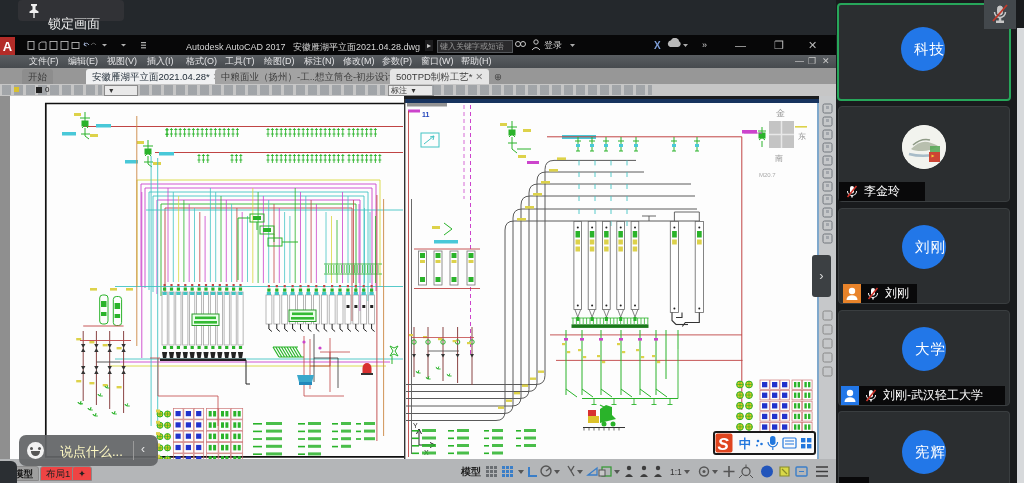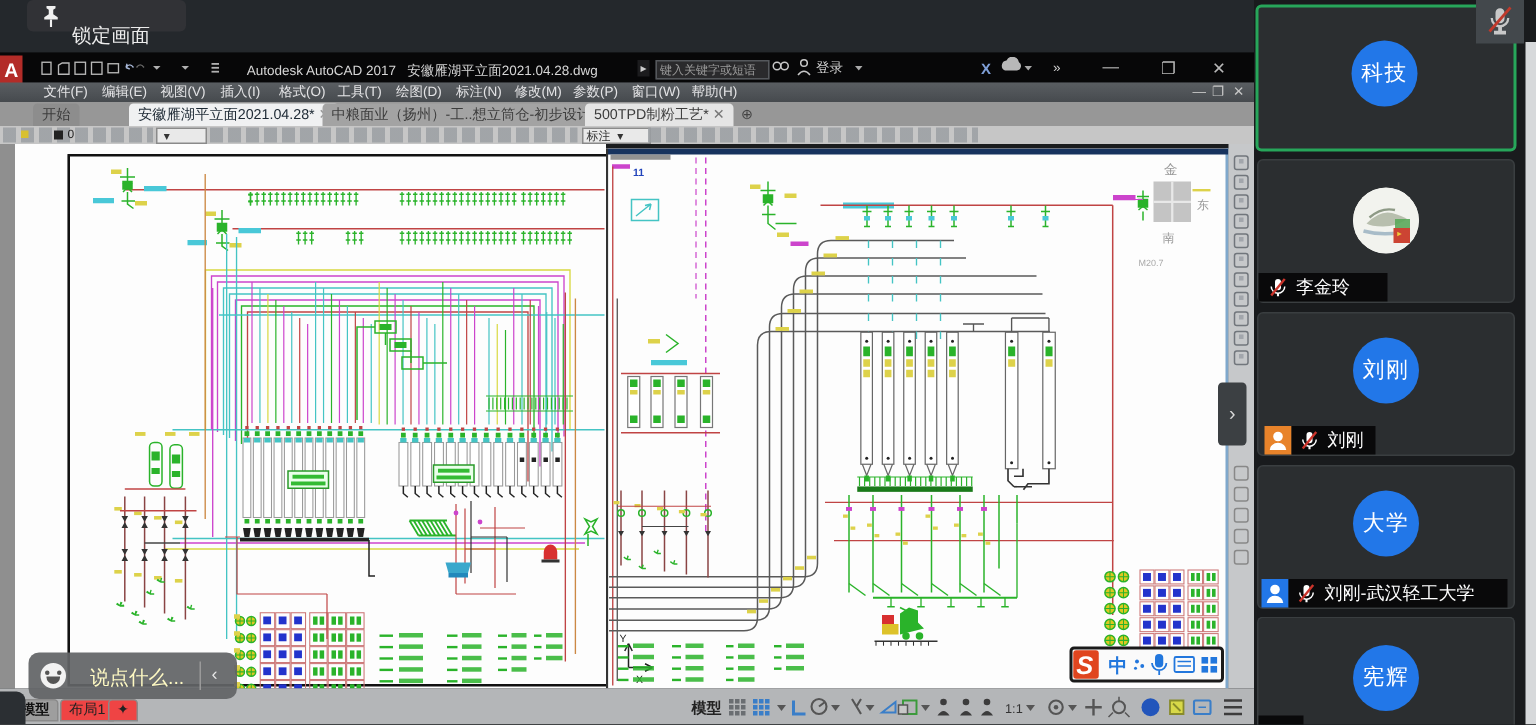--- a/index.html
+++ b/index.html
@@ -4,21 +4,21 @@
 html,body{margin:0;padding:0;}
 body{width:1024px;height:483px;overflow:hidden;position:relative;background:#1a1c1e;font-family:"Liberation Sans",sans-serif;}
 .abs{position:absolute;}
 
 #meetbar{left:0;top:0;width:836px;height:35px;background:#24282c;}
 #lockbtn{left:18px;top:0px;width:106px;height:21px;background:#313236;border-radius:4px;color:#ececec;font-size:13px;line-height:21px;}
 #lockbtn .txt{position:absolute;left:30px;top:0;margin-top:13px;}
 
 #titlebar{left:0;top:35px;width:836px;height:20px;background:#070708;}
 #alogo{left:0;top:37px;width:15px;height:19px;background:#b32c28;color:#fff;font-size:13px;font-weight:bold;text-align:center;line-height:19px;}
-#apptitle{left:164px;top:41px;width:235px;color:#d6d6d6;font-size:9px;text-align:center;white-space:nowrap;}
+#apptitle{left:186px;top:41px;width:235px;color:#d6d6d6;font-size:9px;text-align:left;white-space:nowrap;}
 #searchbox{left:437px;top:40px;width:72px;height:11px;background:#2a2a2c;border:1px solid #55585c;color:#9a9a9a;font-size:8px;line-height:11px;padding-left:2px;}
 .winbtn{top:39px;color:#b8b8b8;font-size:11px;}
 
 #menubar{left:0;top:55px;width:836px;height:13px;background:linear-gradient(#5a5e62,#464a4e);color:#e4e4e6;font-size:9px;line-height:13px;}
 #menubar span{position:absolute;top:0;}
 
 #tabbar{left:0;top:68px;width:836px;height:16px;background:#979797;font-size:9.5px;}
 .tab{position:absolute;top:1px;height:15px;line-height:15px;color:#3c3c3c;padding:0 6px;border-radius:3px 3px 0 0;}
 
 #toolbar{left:0;top:84px;width:836px;height:12px;background:#c6c6c6;}
@@ -38,21 +38,21 @@
 #chat .face{position:absolute;left:8px;top:7px;width:17px;height:17px;border-radius:50%;background:#f2f2f2;}
 #chat .face:before{content:"";position:absolute;left:3px;top:5px;width:3px;height:3px;border-radius:50%;background:#555;box-shadow:8px 0 0 #555;}
 #chat .face:after{content:"";position:absolute;left:4px;top:9px;width:9px;height:5px;border-radius:0 0 9px 9px;background:#555;}
 #chat .t{position:absolute;left:41px;top:8px;color:#fef9c3;font-size:13px;}
 #chat .sep{position:absolute;left:114px;top:6px;width:1px;height:19px;background:#9a9a9a;}
 #chat .lt{position:absolute;left:122px;top:7px;color:#e8e8e8;font-size:12px;}
 #cornerdark{left:0;top:461px;width:17px;height:22px;background:#2b2f33;border-radius:0 6px 0 0;}
 
 #sidebar{left:836px;top:0;width:188px;height:483px;background:#191b1d;}
 .tile{position:absolute;left:2px;width:170px;height:94px;background:#2b2e30;border:1px solid #3a3e40;border-radius:4px;}
-.avatar{position:absolute;left:63px;top:18px;width:44px;height:44px;border-radius:50%;background:#2277e8;color:#fff;font-size:14.5px;text-align:center;line-height:44px;letter-spacing:1px;}
+.avatar{position:absolute;left:63px;top:18px;width:44px;height:44px;border-radius:50%;background:#2277e8;color:#fff;font-size:14.5px;text-align:right;line-height:44px;letter-spacing:1px;}
 .nlabel{position:absolute;left:0;bottom:0;background:rgba(5,5,5,.88);color:#fff;font-size:12px;height:19px;line-height:19px;}
 #scroll{left:1017px;top:28px;width:7px;height:455px;background:#d7d9db;}
 #micbtn{left:984px;top:0;width:32px;height:29px;background:#43484c;}
 </style></head>
 <body>
 <div class="abs" id="meetbar"></div>
 <div class="abs" id="lockbtn">
     <svg class="abs" style="left:9px;top:3px" width="14" height="16" viewBox="0 0 14 16">
       <path d="M4 1h6v1.5l-1.5 1v3l3 2v1.5H2.5V8.5l3-2v-3L4 2.5z" fill="#f0f0f0"></path>
       <rect x="6.3" y="10" width="1.4" height="5" fill="#f0f0f0"></rect>

